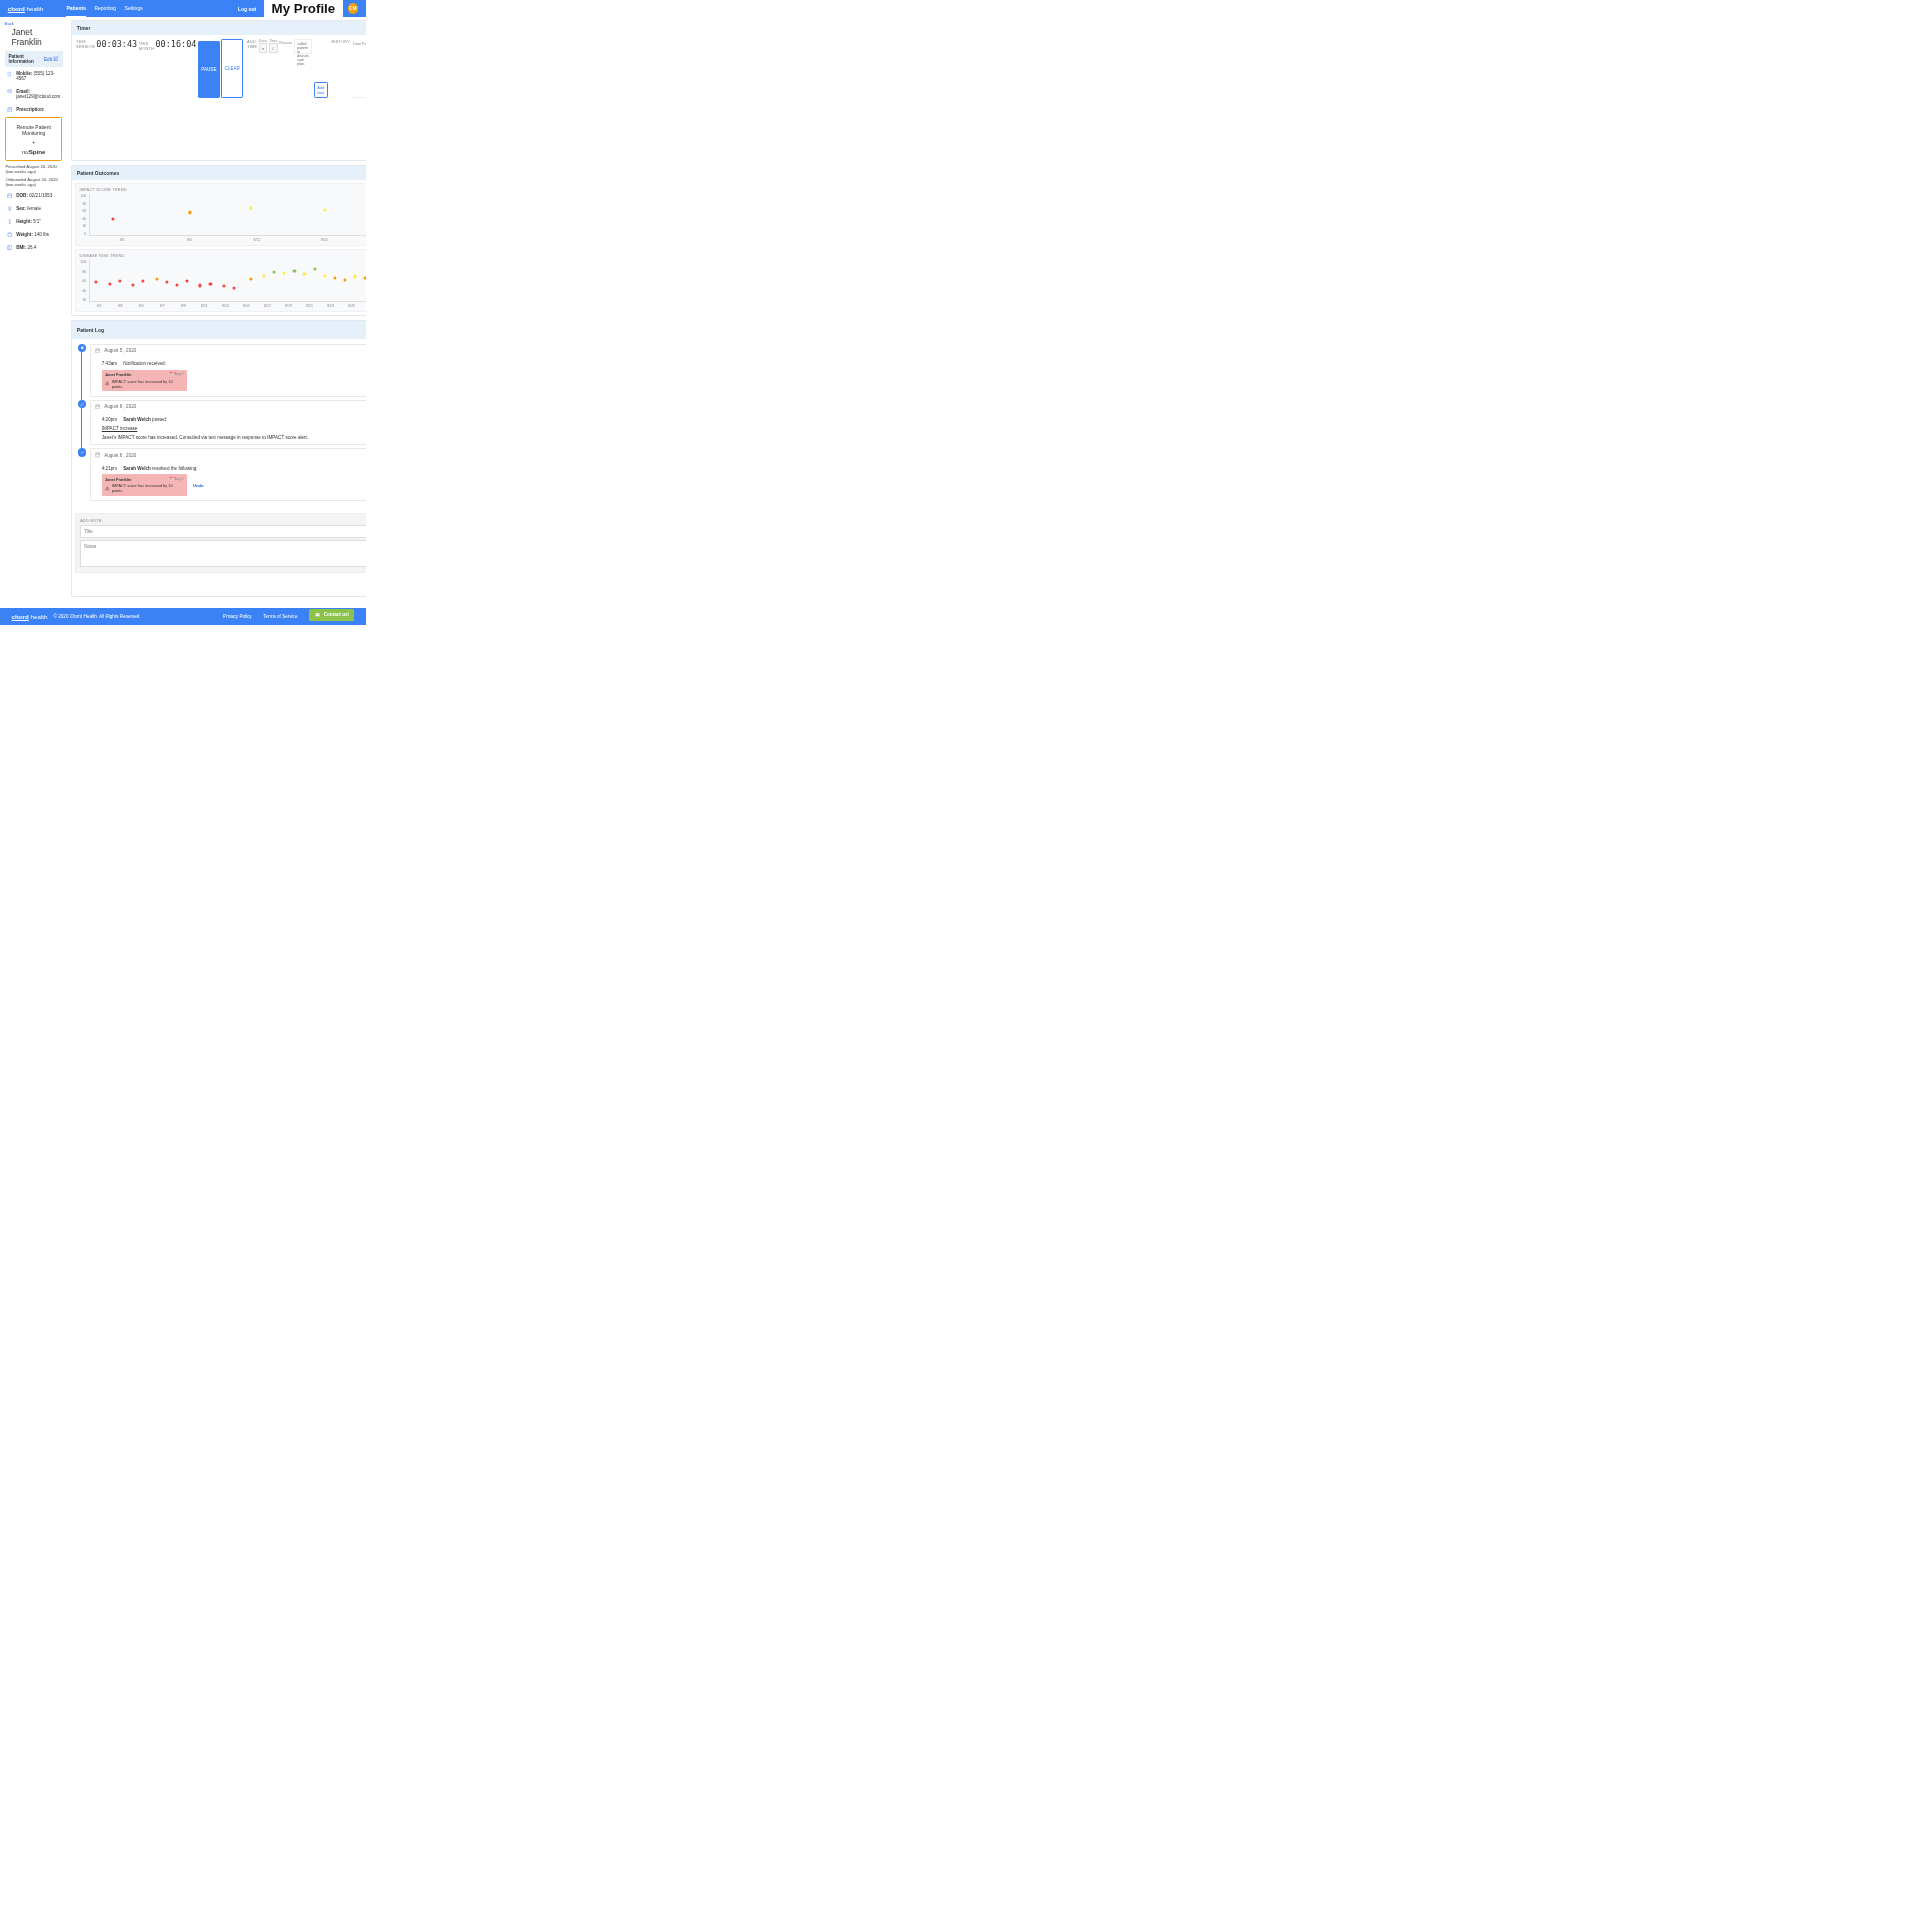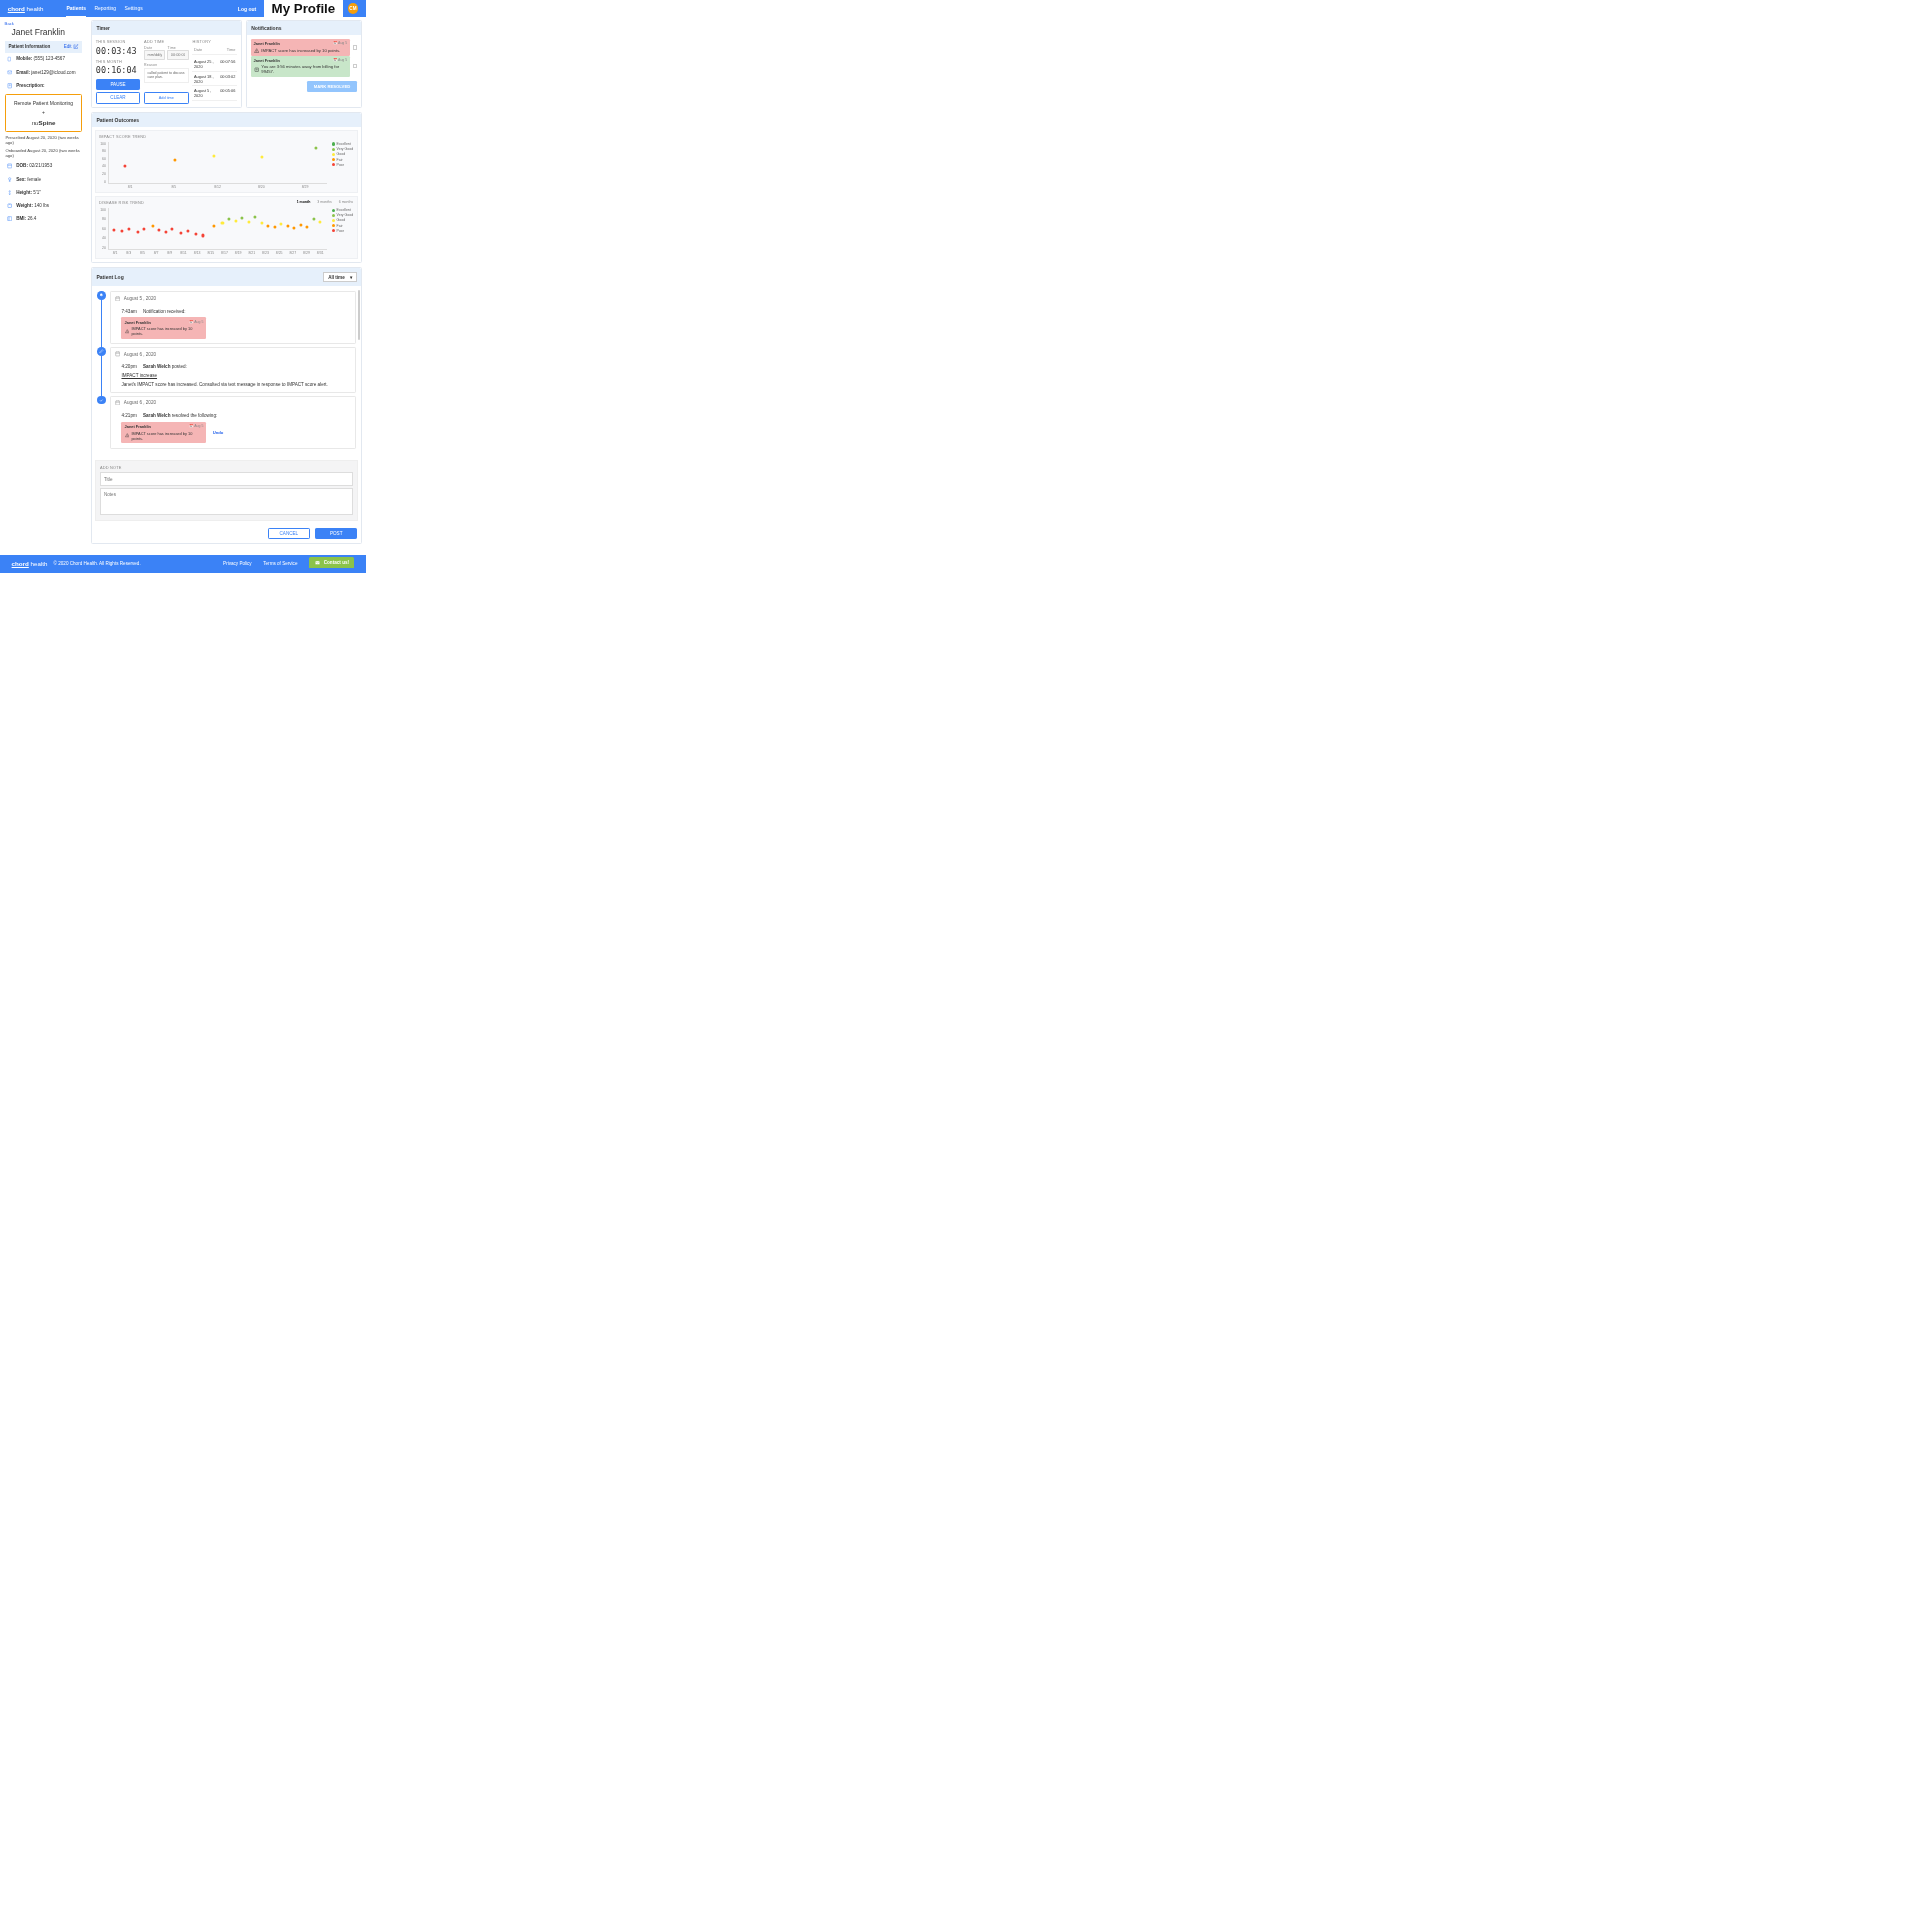--- a/index.html
+++ b/index.html
@@ -28,21 +28,21 @@
 .nuspine { font-size: 6.2px; }
 .nuspine i { font-style: italic; font-weight: normal; }
 .small-note { font-size: 4.2px; color: #444; padding: 1.5px 0.8px; }
 .content { flex: 1; padding: 3.1px 3.9px; }
 .row { display: flex; gap: 3.9px; }
 .card { border: 0.4px solid #e2e8f0; border-radius: 1.5px; background: #fff; }
 .card-head { background: #e6f0fb; padding: 3.9px 4.6px; font-weight: bold; font-size: 5px; border-radius: 1.5px 1.5px 0 0; display: flex; justify-content: space-between; align-items: center; }
 .timer-card { flex: 1.3; }
 .notif-card { flex: 1; }
 .timer-body { display: flex; gap: 3.9px; padding: 3.9px; }
-.timer-col { flex: 1; display: flex; flex-direction: column; gap: 1.5px; }
+.timer-col { flex: 1; display: flex; flex-direction: row; gap: 1.5px; }
 .label-sm { font-size: 3.9px; color: #888; letter-spacing: 0.2px; }
 .timer-val { font-size: 8.5px; font-family: monospace; }
 .btn { border: 0.4px solid #3b82f6; background: #fff; color: #3b82f6; border-radius: 1.2px; padding: 2.3px; cursor: pointer; font-size: 4.6px; text-align: center; }
 .btn.primary { background: #3b82f6; color: #fff; }
 .input { border: 0.4px solid #ddd; background: #f7f7f7; padding: 1.5px 2.3px; font-size: 3.9px; border-radius: 0.8px; width: 100%; }
 .add-time-row { display: flex; gap: 2.3px; }
 .add-time-row > div { flex: 1; }
 .reason-box { border: 0.4px solid #eee; padding: 2.3px; font-size: 3.5px; color: #666; height: 15.4px; }
 .hist-row { display: flex; justify-content: space-between; font-size: 3.9px; padding: 1.9px 1.5px; border-bottom: 0.4px solid #f0f0f0; }
 .notif-body { padding: 3.9px; display: flex; flex-direction: column; gap: 3.1px; }

